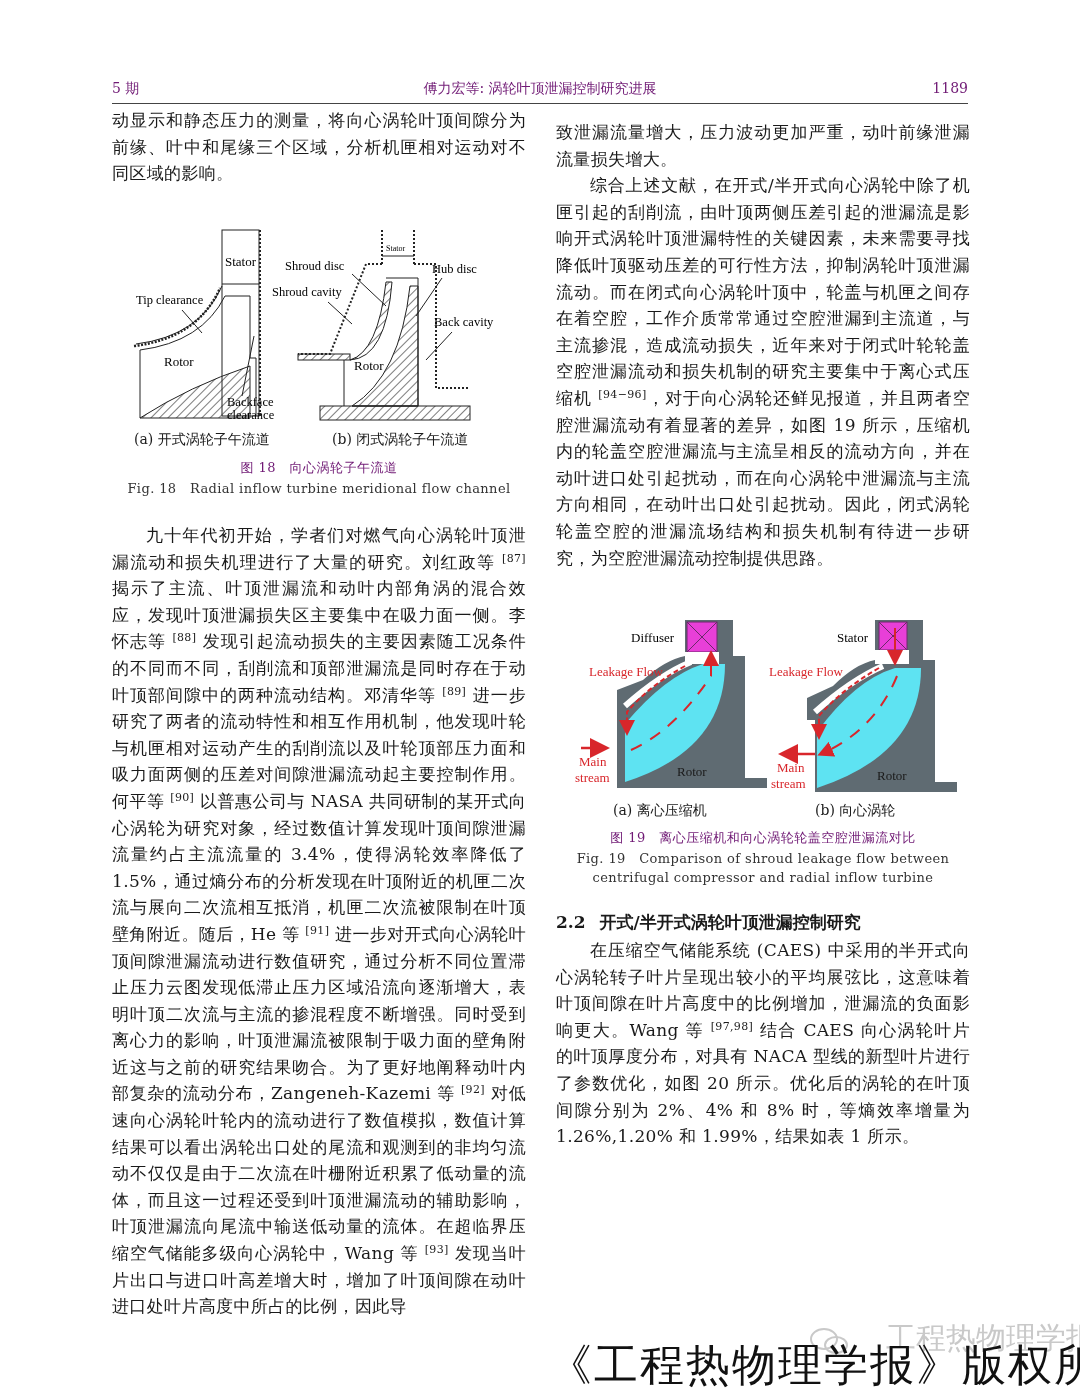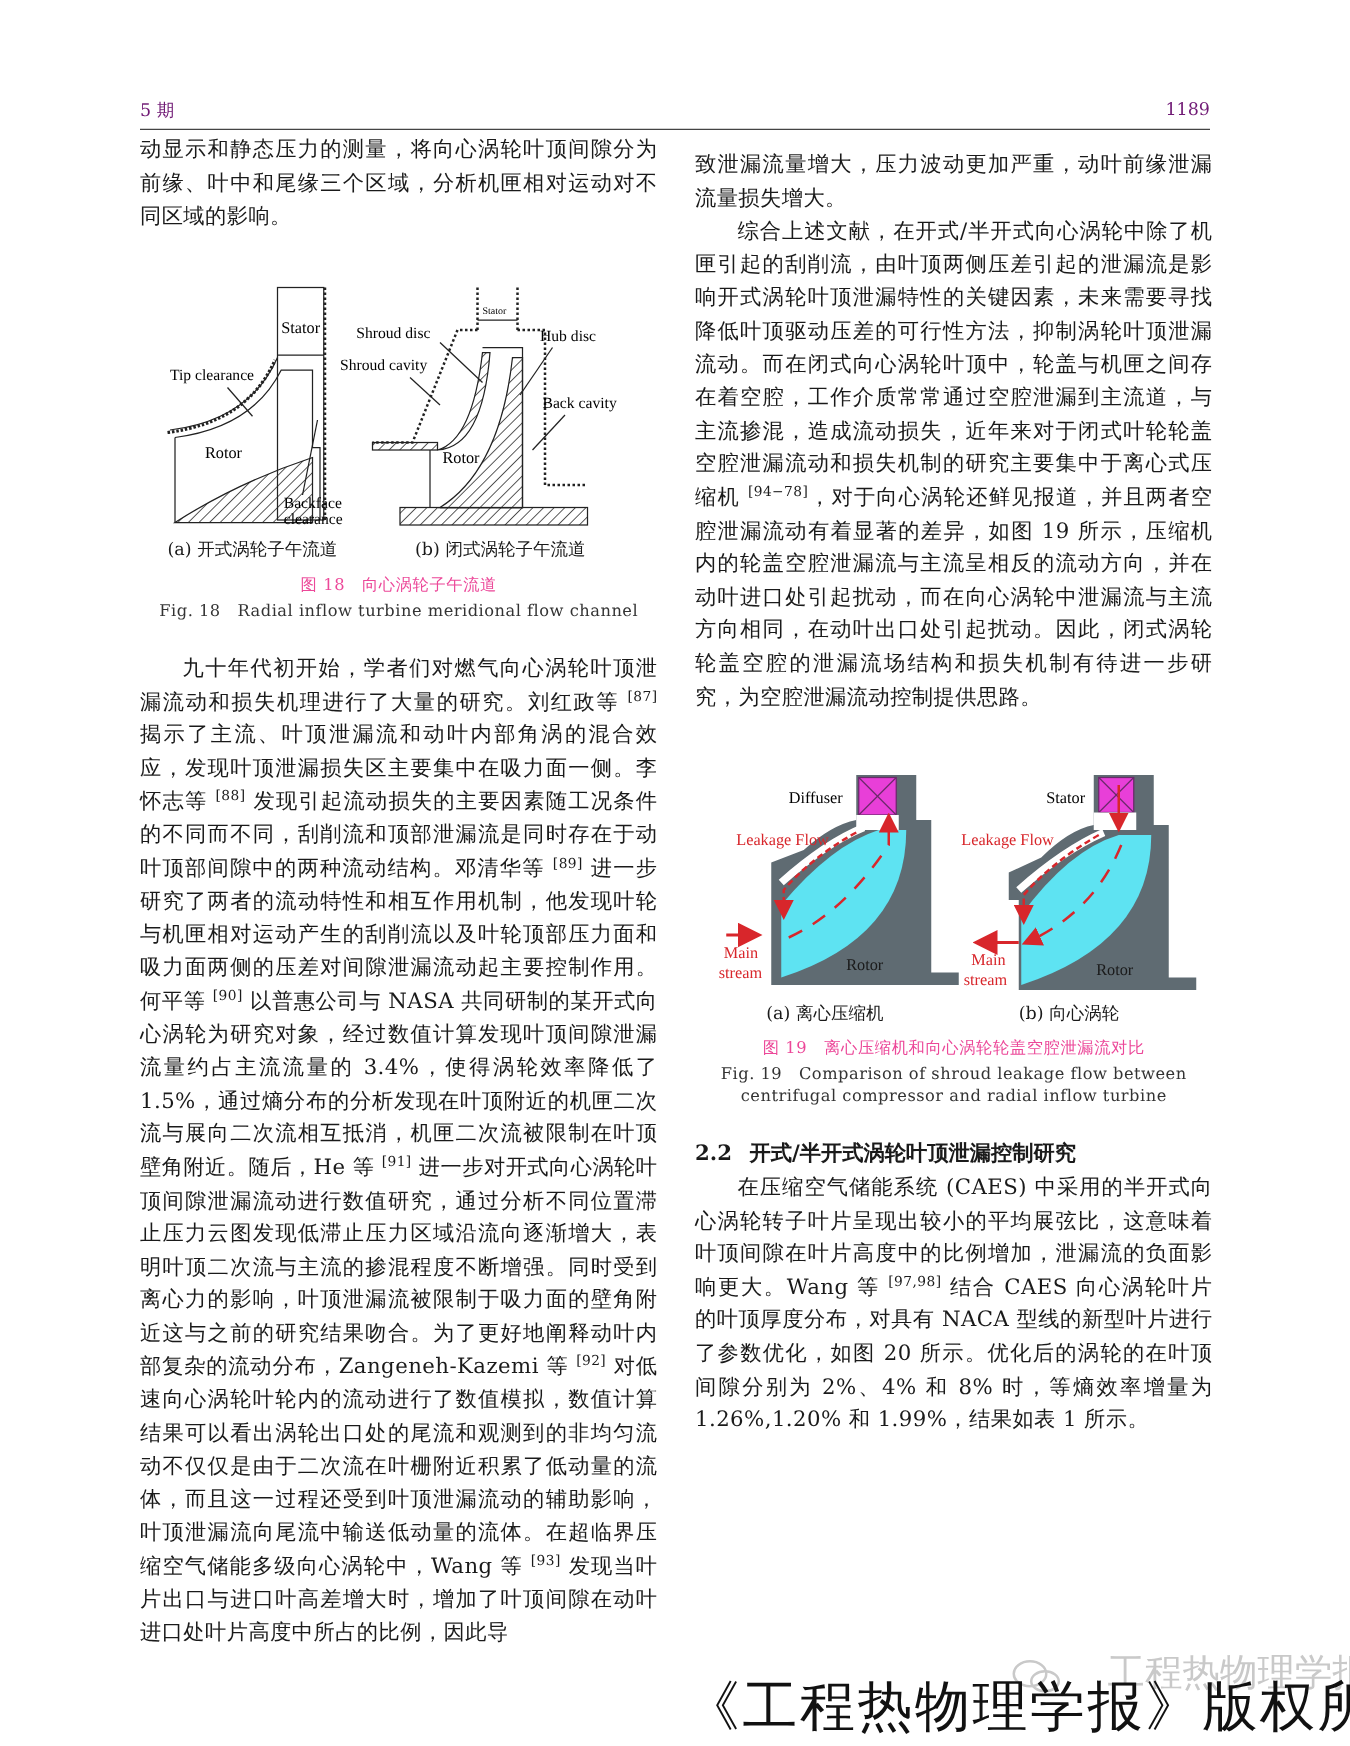--- a/index.html
+++ b/index.html
@@ -10,36 +10,37 @@
   .header .l{position:absolute;left:0;top:2px;}
   .header .c{position:absolute;left:0;right:0;top:2px;text-align:center;}
   .header .r{position:absolute;right:0;top:2px;}
   .hrule{position:absolute;left:112px;top:103px;width:856px;height:0;border-top:1.4px solid #444;}
   .col{position:absolute;width:414px;font-size:17px;line-height:26.6px;letter-spacing:0.35px;}
   .col p{margin:0;text-align:justify;text-align-last:left;}
   .indent{text-indent:34px;}
   sup{font-size:11px;line-height:0;vertical-align:6px;}
   .fig{position:absolute;}
   .sub-cap{position:absolute;font-size:14px;white-space:nowrap;}
-  .cap-cn{position:absolute;font-size:13px;text-align:center;color:#ec4899;letter-spacing:0.5px;}
+  .cap-cn{position:absolute;font-size:13px;text-align:center;color:#701a75;letter-spacing:0.5px;}
   .cap-en{position:absolute;font-size:13px;text-align:center;color:#333;letter-spacing:0.4px;}
   .section-title{position:absolute;left:556px;top:911px;font-size:17px;font-weight:bold;}
   .section-title .num{margin-right:14px;}
   .footer-big{position:absolute;left:548px;top:1336px;font-size:44px;letter-spacing:2px;
               font-family:"DejaVu Sans","Liberation Sans",sans-serif;font-weight:300;color:#111;white-space:nowrap;}
   .wm{position:absolute;left:810px;top:1318px;font-size:30px;color:#c9c9c9;
       font-family:"DejaVu Sans","Liberation Sans",sans-serif;white-space:nowrap;}
   .wm-icon{position:absolute;left:808px;top:1326px;width:44px;height:30px;}
   svg text{font-family:"Liberation Serif","DejaVu Serif",serif;}
 </style>
 </head>
 <body>
 
 <div class="header">
   <span class="l">5 期</span>
+  <span class="c">傅力宏等: 涡轮叶顶泄漏控制研究进展</span>
   <span class="r">1189</span>
 </div>
 <div class="hrule"></div>
 
 <div class="col" style="left:112px;top:107px;">
   <p>动显示和静态压力的测量，将向心涡轮叶顶间隙分为前缘、叶中和尾缘三个区域，分析机匣相对运动对不同区域的影响。</p>
 </div>
 
 <div class="fig" style="left:130px;top:226px;width:390px;height:270px;">
   <svg width="390" height="200" viewBox="0 0 390 200">
@@ -99,21 +100,21 @@
 
 <div class="col" style="left:112px;top:522px;">
   <p class="indent">
     <span>九十年代初开始，学者们对燃气向心涡轮叶顶泄漏流动和损失机理进行了大量的研究。刘红政等 </span><sup>[87]</sup><span> 揭示了主流、叶顶泄漏流和动叶内部角涡的混合效应，发现叶顶泄漏损失区主要集中在吸力面一侧。李怀志等 </span><sup>[88]</sup><span> 发现引起流动损失的主要因素随工况条件的不同而不同，刮削流和顶部泄漏流是同时存在于动叶顶部间隙中的两种流动结构。邓清华等 </span><sup>[89]</sup><span> 进一步研究了两者的流动特性和相互作用机制，他发现叶轮与机匣相对运动产生的刮削流以及叶轮顶部压力面和吸力面两侧的压差对间隙泄漏流动起主要控制作用。何平等 </span><sup>[90]</sup><span> 以普惠公司与 NASA 共同研制的某开式向心涡轮为研究对象，经过数值计算发现叶顶间隙泄漏流量约占主流流量的 3.4%，使得涡轮效率降低了 1.5%，通过熵分布的分析发现在叶顶附近的机匣二次流与展向二次流相互抵消，机匣二次流被限制在叶顶壁角附近。随后，He 等 </span><sup>[91]</sup><span> 进一步对开式向心涡轮叶顶间隙泄漏流动进行数值研究，通过分析不同位置滞止压力云图发现低滞止压力区域沿流向逐渐增大，表明叶顶二次流与主流的掺混程度不断增强。同时受到离心力的影响，叶顶泄漏流被限制于吸力面的壁角附近这与之前的研究结果吻合。为了更好地阐释动叶内部复杂的流动分布，Zangeneh-Kazemi 等 </span><sup>[92]</sup><span> 对低速向心涡轮叶轮内的流动进行了数值模拟，数值计算结果可以看出涡轮出口处的尾流和观测到的非均匀流动不仅仅是由于二次流在叶栅附近积累了低动量的流体，而且这一过程还受到叶顶泄漏流动的辅助影响，叶顶泄漏流向尾流中输送低动量的流体。在超临界压缩空气储能多级向心涡轮中，Wang 等 </span><sup>[93]</sup><span> 发现当叶片出口与进口叶高差增大时，增加了叶顶间隙在动叶进口处叶片高度中所占的比例，因此导</span>
   </p>
 </div>
 
 <div class="col" style="left:556px;top:119px;">
   <p>致泄漏流量增大，压力波动更加严重，动叶前缘泄漏流量损失增大。</p>
   <p class="indent">
-    <span>综合上述文献，在开式/半开式向心涡轮中除了机匣引起的刮削流，由叶顶两侧压差引起的泄漏流是影响开式涡轮叶顶泄漏特性的关键因素，未来需要寻找降低叶顶驱动压差的可行性方法，抑制涡轮叶顶泄漏流动。而在闭式向心涡轮叶顶中，轮盖与机匣之间存在着空腔，工作介质常常通过空腔泄漏到主流道，与主流掺混，造成流动损失，近年来对于闭式叶轮轮盖空腔泄漏流动和损失机制的研究主要集中于离心式压缩机 </span><sup>[94−78]</sup><span>，对于向心涡轮还鲜见报道，并且两者空腔泄漏流动有着显著的差异，如图 19 所示，压缩机内的轮盖空腔泄漏流与主流呈相反的流动方向，并在动叶进口处引起扰动，而在向心涡轮中泄漏流与主流方向相同，在动叶出口处引起扰动。因此，闭式涡轮轮盖空腔的泄漏流场结构和损失机制有待进一步研究，为空腔泄漏流动控制提供思路。</span>
+    <span>综合上述文献，在开式/半开式向心涡轮中除了机匣引起的刮削流，由叶顶两侧压差引起的泄漏流是影响开式涡轮叶顶泄漏特性的关键因素，未来需要寻找降低叶顶驱动压差的可行性方法，抑制涡轮叶顶泄漏流动。而在闭式向心涡轮叶顶中，轮盖与机匣之间存在着空腔，工作介质常常通过空腔泄漏到主流道，与主流掺混，造成流动损失，近年来对于闭式叶轮轮盖空腔泄漏流动和损失机制的研究主要集中于离心式压缩机 </span><sup>[94−96]</sup><span>，对于向心涡轮还鲜见报道，并且两者空腔泄漏流动有着显著的差异，如图 19 所示，压缩机内的轮盖空腔泄漏流与主流呈相反的流动方向，并在动叶进口处引起扰动，而在向心涡轮中泄漏流与主流方向相同，在动叶出口处引起扰动。因此，闭式涡轮轮盖空腔的泄漏流场结构和损失机制有待进一步研究，为空腔泄漏流动控制提供思路。</span>
   </p>
 </div>
 
 <div class="fig" style="left:565px;top:620px;width:400px;height:210px;">
   <svg width="400" height="180" viewBox="0 0 400 180">
     <defs>
       <marker id="arr" markerWidth="8" markerHeight="8" refX="6" refY="4" orient="auto">
         <path d="M0 0 L8 4 L0 8 Z" fill="#d8262b"></path>
       </marker>
     </defs>

